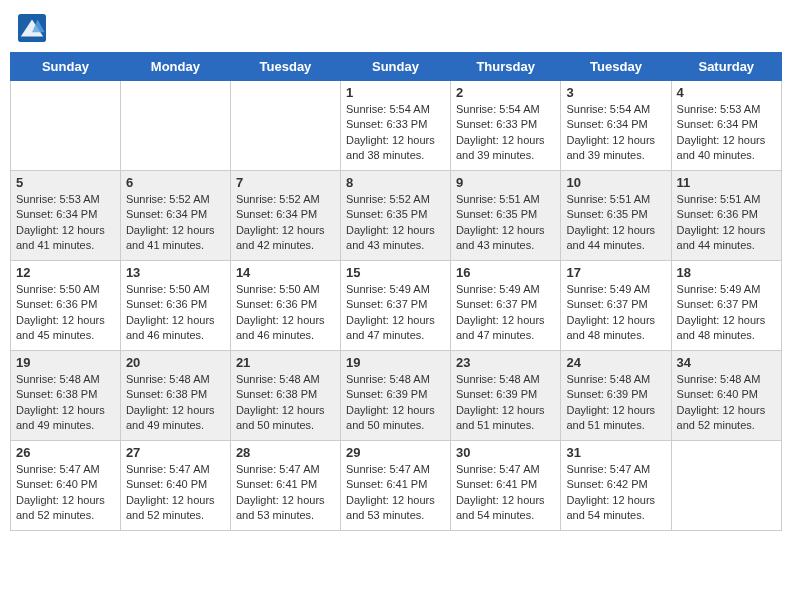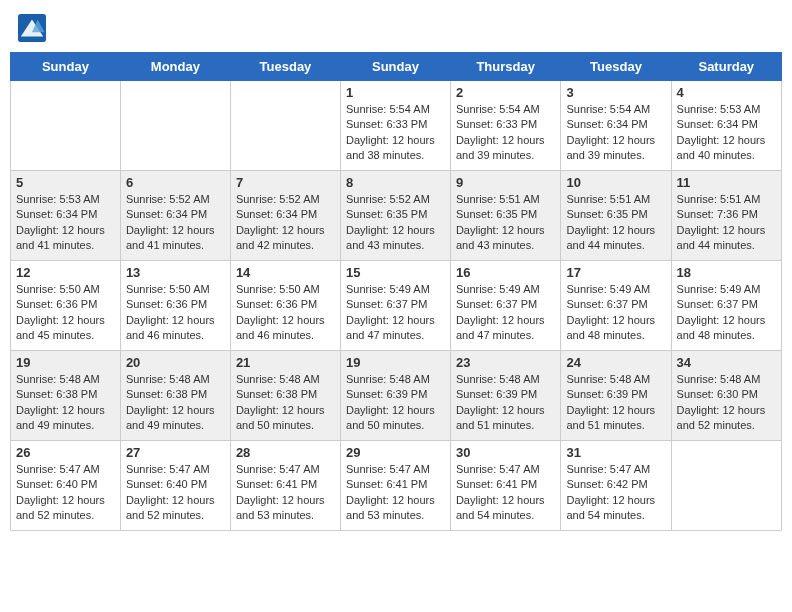--- a/index.html
+++ b/index.html
@@ -209,21 +209,21 @@
         <td>
           <span class="day-num">10</span>
           <div class="day-info">Sunrise: 5:51 AM
 Sunset: 6:35 PM
 Daylight: 12 hours
 and 44 minutes.</div>
         </td>
         <td>
           <span class="day-num">11</span>
           <div class="day-info">Sunrise: 5:51 AM
-Sunset: 7:36 PM
+Sunset: 6:36 PM
 Daylight: 12 hours
 and 44 minutes.</div>
         </td>
       </tr>
       <tr>
         <td>
           <span class="day-num">12</span>
           <div class="day-info">Sunrise: 5:50 AM
 Sunset: 6:36 PM
 Daylight: 12 hours
@@ -311,21 +311,21 @@
         <td>
           <span class="day-num">24</span>
           <div class="day-info">Sunrise: 5:48 AM
 Sunset: 6:39 PM
 Daylight: 12 hours
 and 51 minutes.</div>
         </td>
         <td>
           <span class="day-num">34</span>
           <div class="day-info">Sunrise: 5:48 AM
-Sunset: 6:30 PM
+Sunset: 6:40 PM
 Daylight: 12 hours
 and 52 minutes.</div>
         </td>
       </tr>
       <tr>
         <td>
           <span class="day-num">26</span>
           <div class="day-info">Sunrise: 5:47 AM
 Sunset: 6:40 PM
 Daylight: 12 hours

